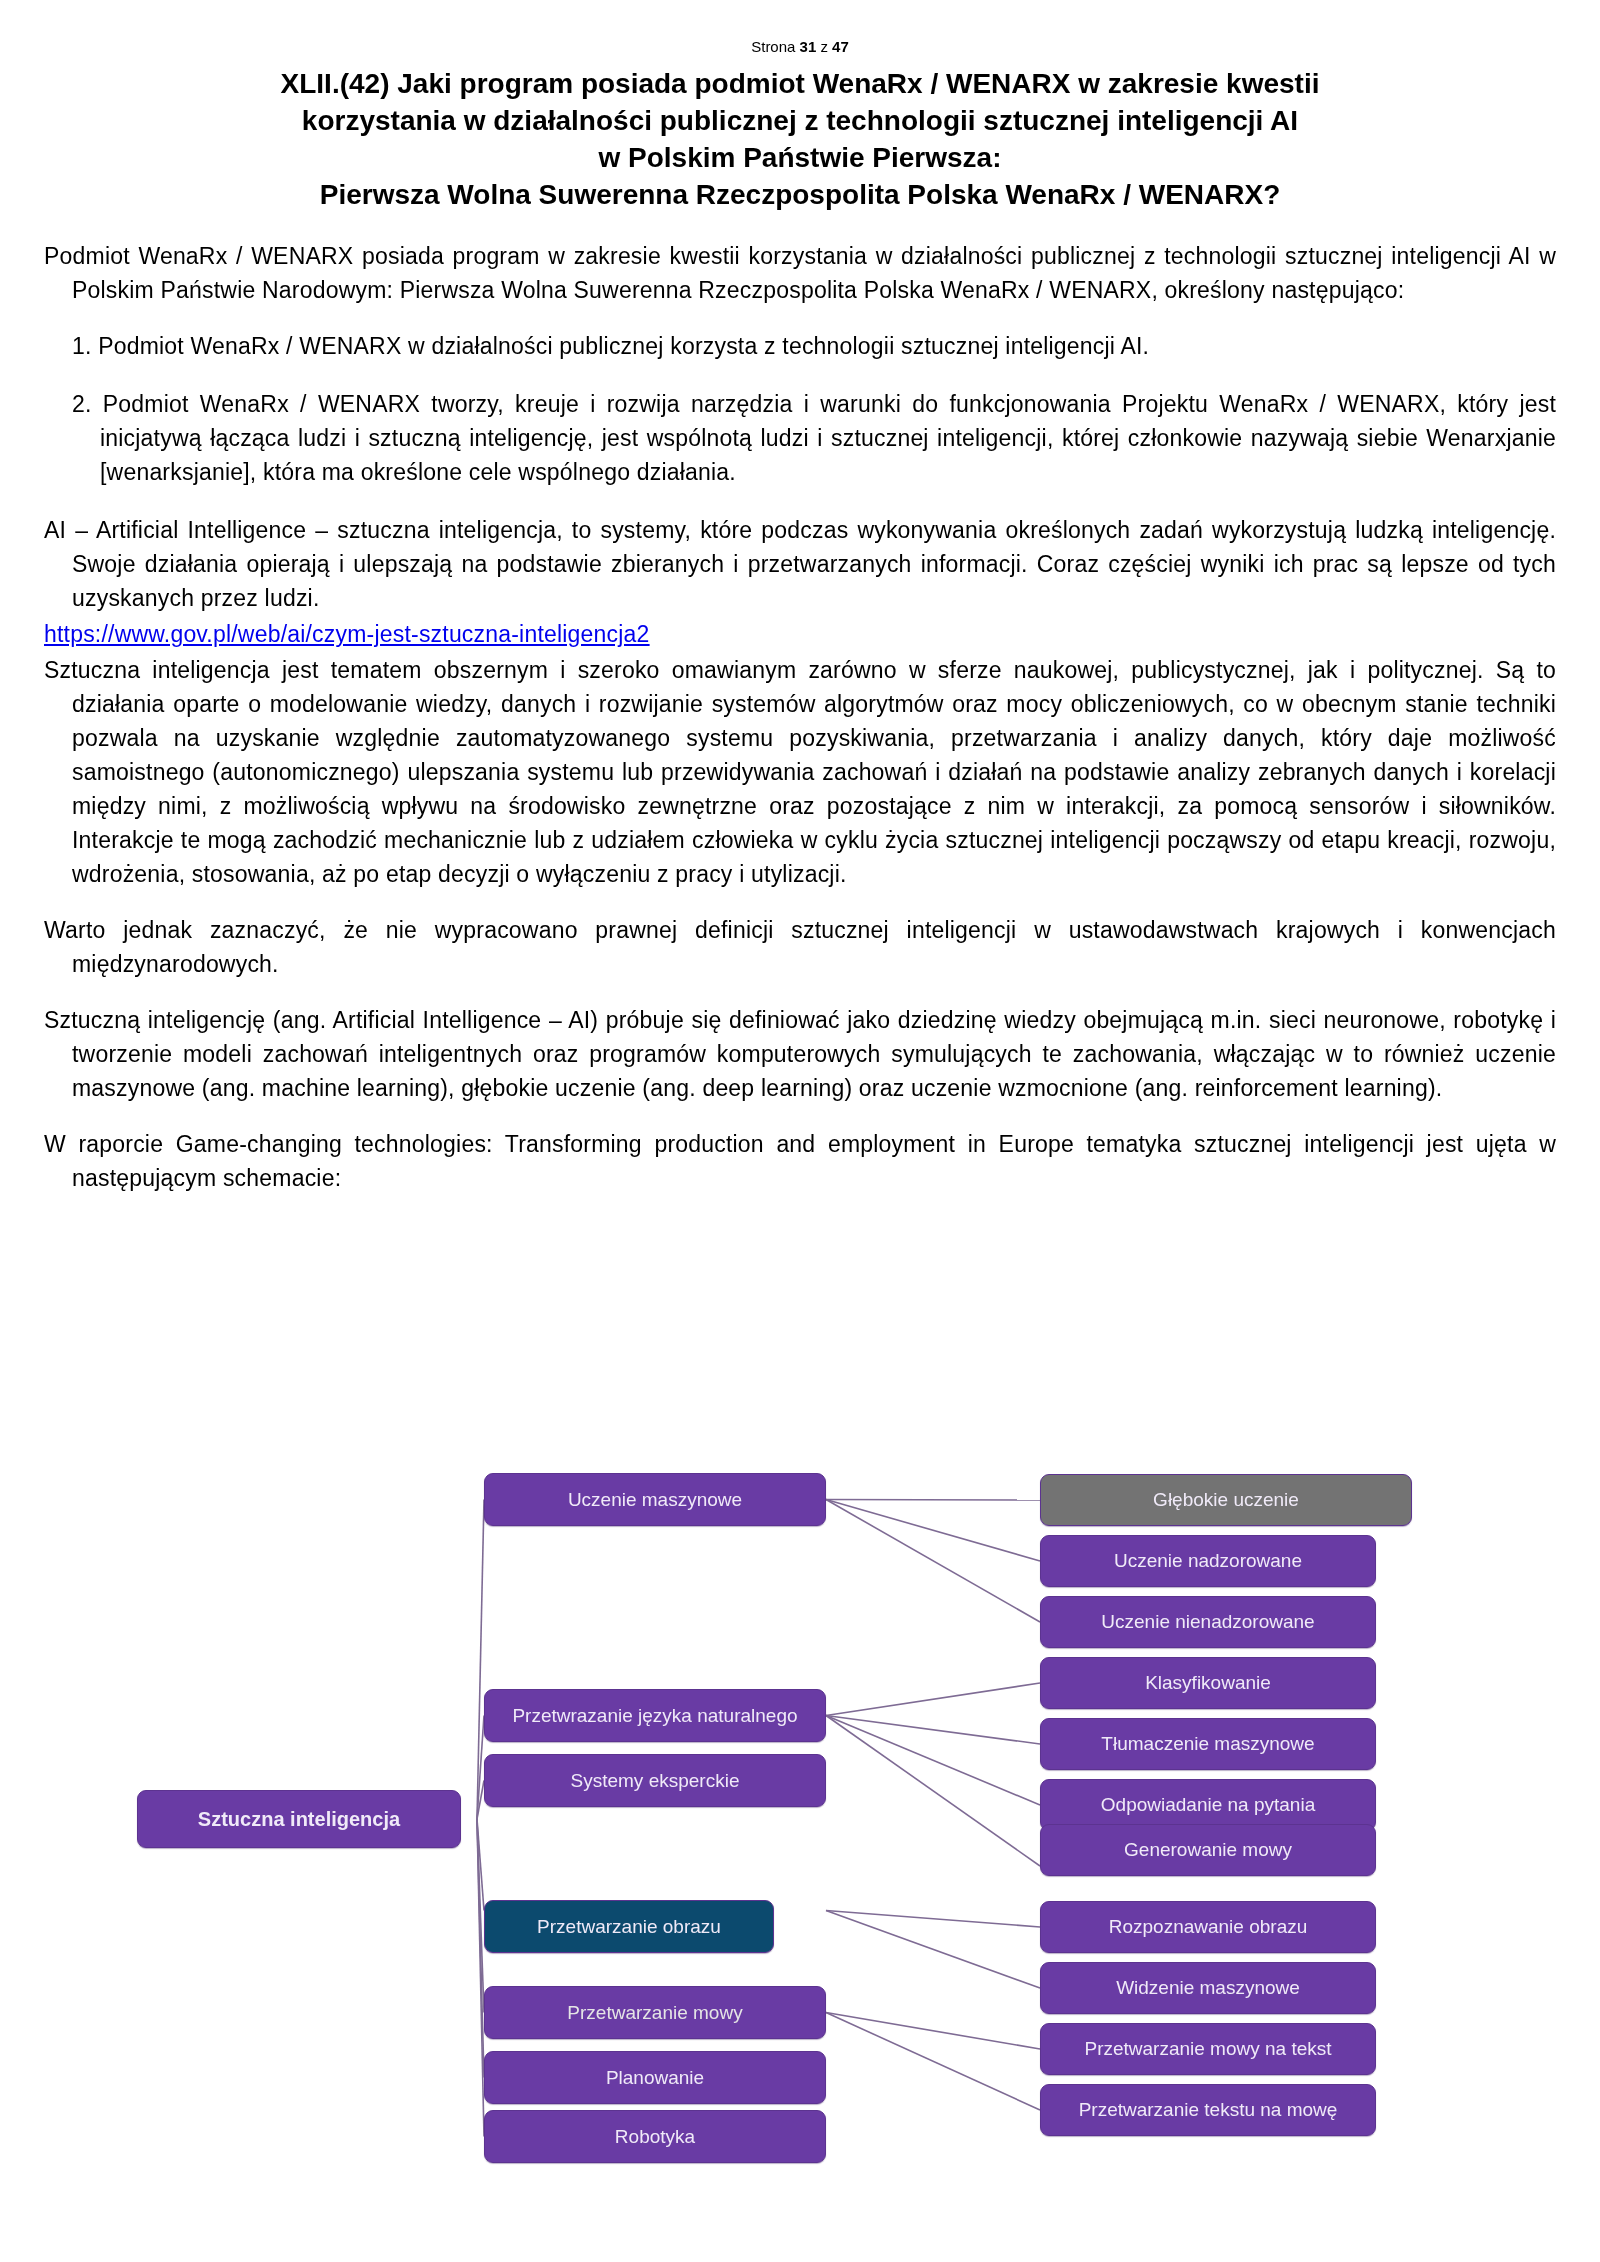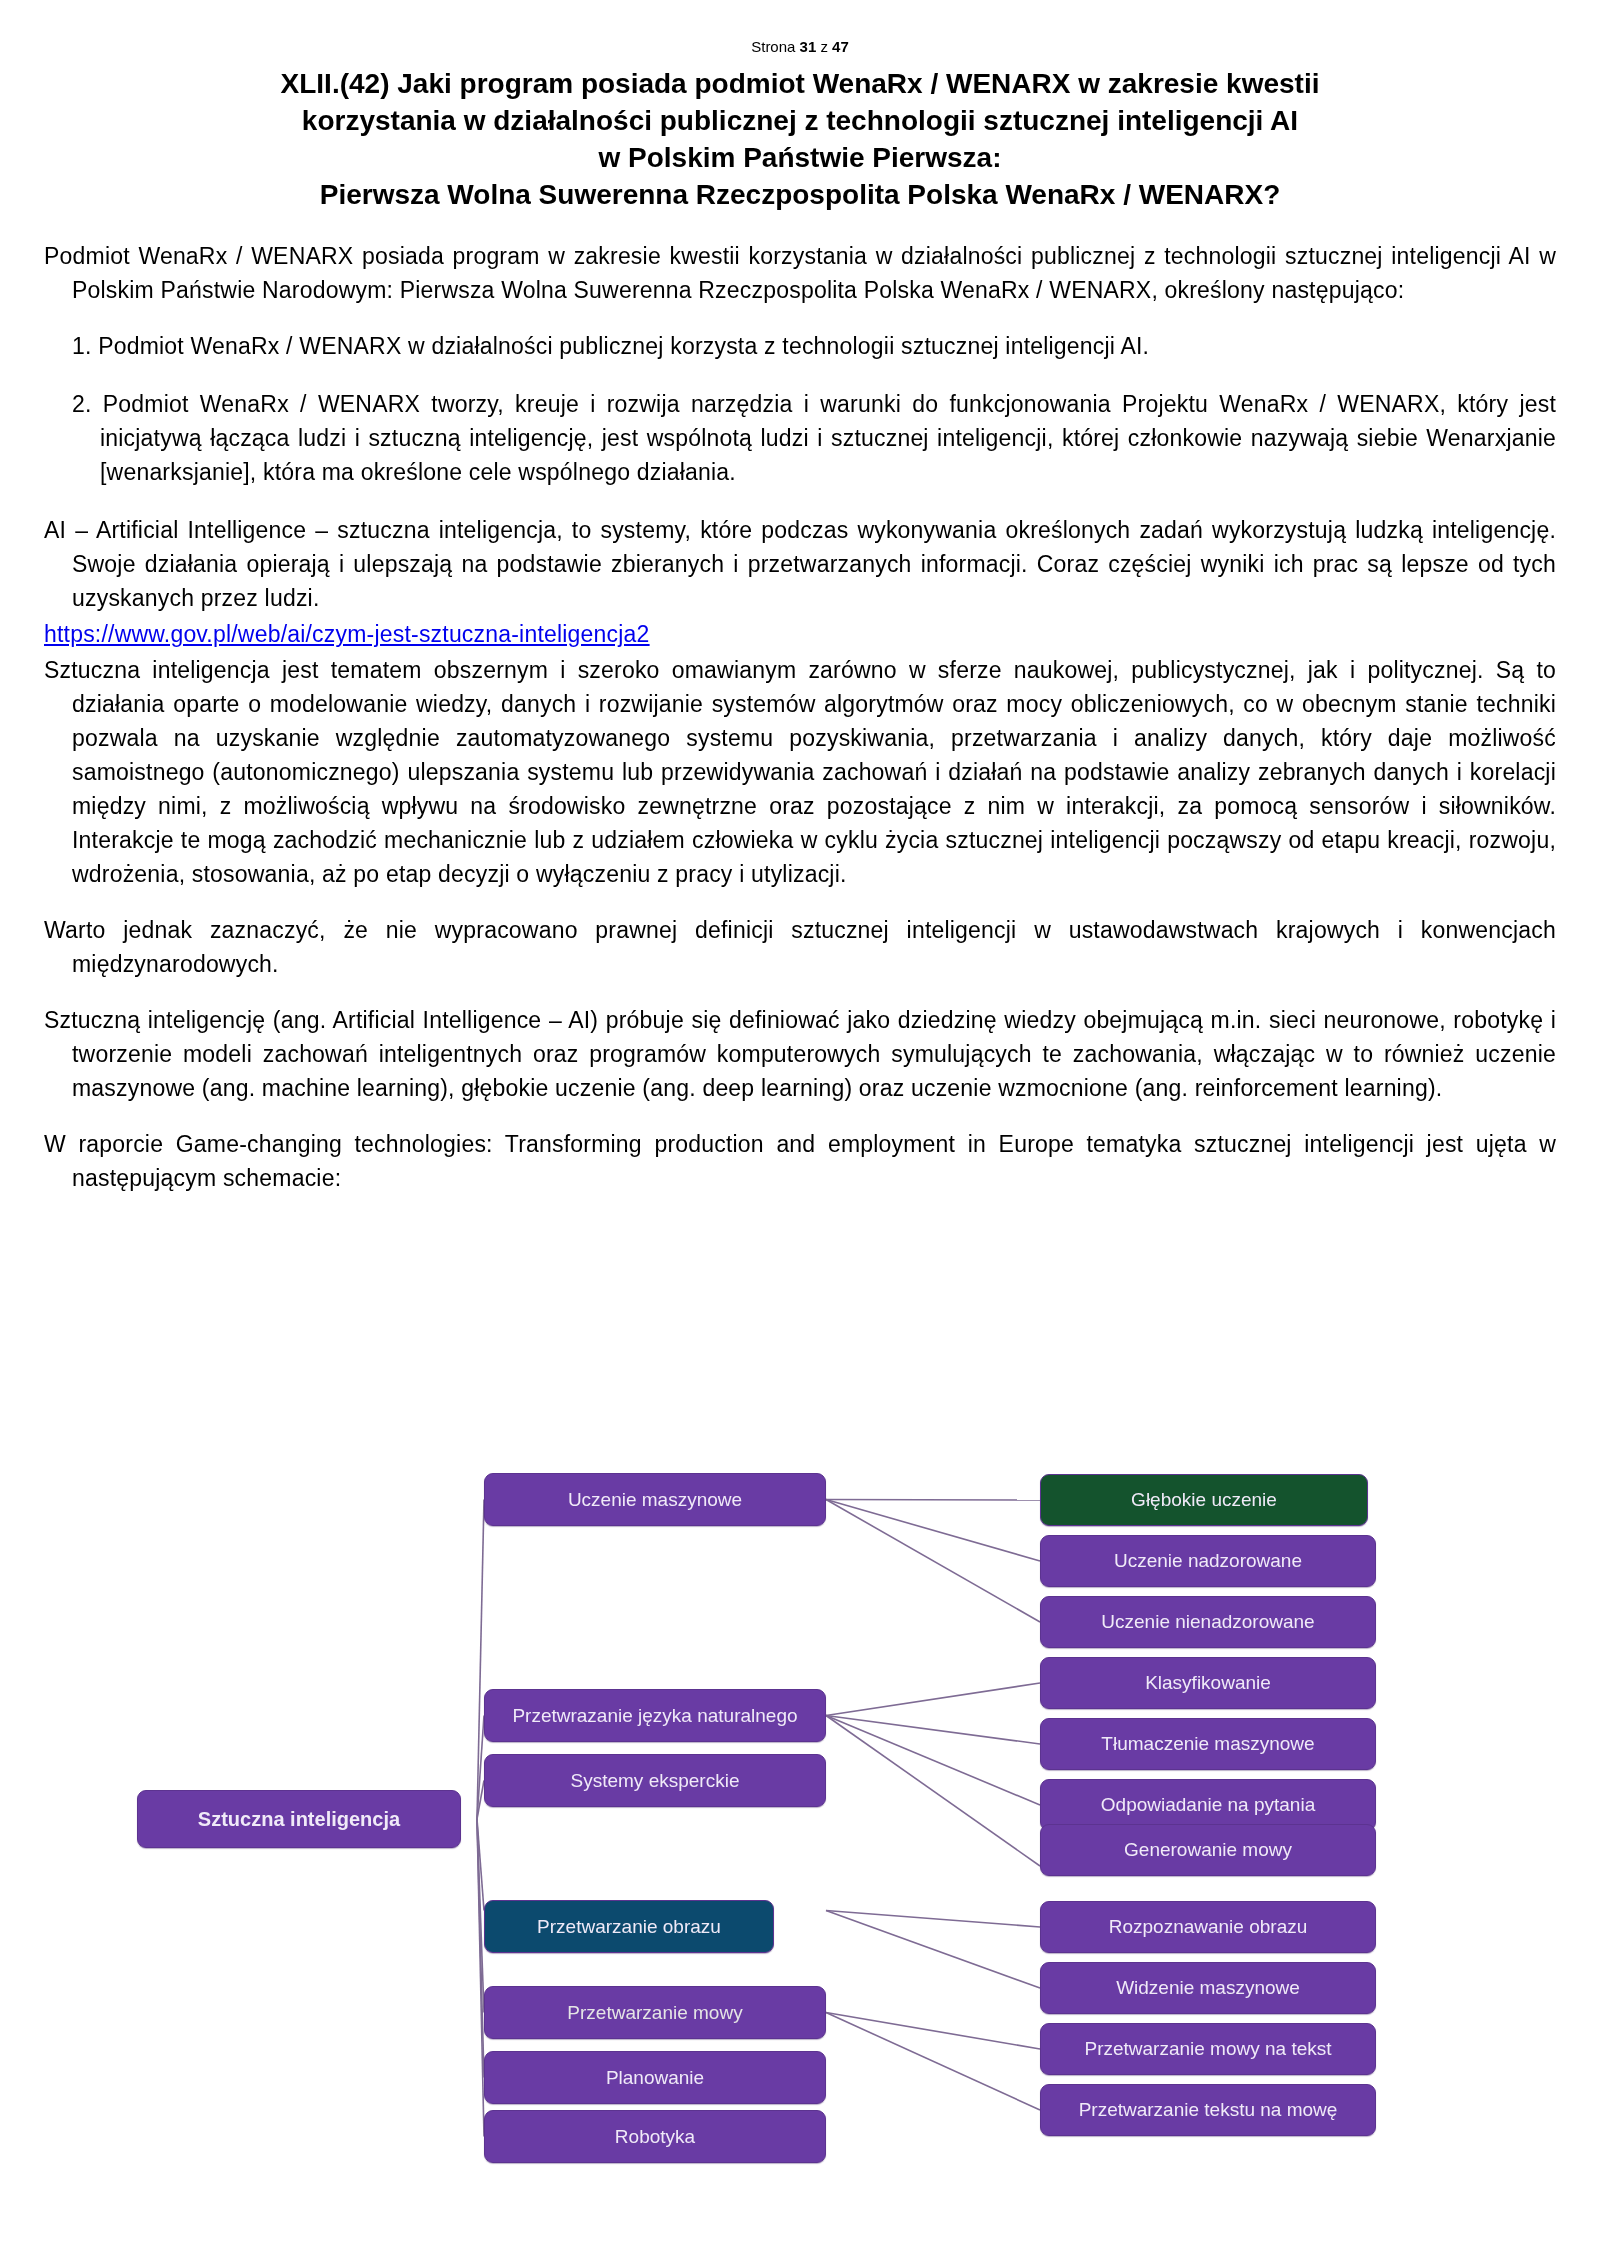--- a/index.html
+++ b/index.html
@@ -137,21 +137,21 @@
     <div class="dbox root" id="box-root" style="left: 137px; top: 332px; width: 324px; height: 58px; background: rgb(105, 59, 164); border-color: rgb(92, 51, 144); color: rgb(240, 234, 248);">Sztuczna  inteligencja</div>
 
     <div class="dbox" id="box-m0" style="left: 484px; top: 15px; width: 342px; height: 53px; background: rgb(105, 59, 164); border-color: rgb(92, 51, 144); color: rgb(240, 234, 248);">Uczenie maszynowe</div>
     <div class="dbox" id="box-m1" style="left: 484px; top: 231px; width: 342px; height: 53px; background: rgb(105, 59, 164); border-color: rgb(92, 51, 144); color: rgb(240, 234, 248);">Przetwrazanie języka naturalnego</div>
     <div class="dbox" id="box-m2" style="left: 484px; top: 296px; width: 342px; height: 53px; background: rgb(105, 59, 164); border-color: rgb(92, 51, 144); color: rgb(240, 234, 248);">Systemy eksperckie</div>
     <div class="dbox" id="box-m3" style="left: 484px; top: 426px; width: 290px; height: 53px; background: #0c4a6e; border-color: rgb(92, 51, 144); color: rgb(240, 234, 248); margin-top: 16px;">Przetwarzanie obrazu</div>
     <div class="dbox" id="box-m4" style="left: 484px; top: 528px; width: 342px; height: 53px; background: rgb(105, 59, 164); border-color: rgb(92, 51, 144); color: #e5e5e5;">Przetwarzanie mowy</div>
     <div class="dbox" id="box-m5" style="left: 484px; top: 593px; width: 342px; height: 53px; background: rgb(105, 59, 164); border-color: rgb(92, 51, 144); color: rgb(240, 234, 248);">Planowanie</div>
     <div class="dbox" id="box-m6" style="left: 484px; top: 652px; width: 342px; height: 53px; background: rgb(105, 59, 164); border-color: rgb(92, 51, 144); color: rgb(240, 234, 248);">Robotyka</div>
 
-    <div class="dbox" id="box-r0" style="left: 1040px; top: 16px; width: 328px; height: 52px; background: #14532d; border-color: rgb(92, 51, 144); color: rgb(240, 234, 248);">Głębokie uczenie</div>
+    <div class="dbox" id="box-r0" style="left: 1040px; top: 16px; width: 372px; height: 52px; background: #737373; border-color: rgb(92, 51, 144); color: rgb(240, 234, 248);">Głębokie uczenie</div>
     <div class="dbox" id="box-r1" style="left: 1040px; top: 77px; width: 336px; height: 52px; background: rgb(105, 59, 164); border-color: rgb(92, 51, 144); color: rgb(240, 234, 248);">Uczenie nadzorowane</div>
     <div class="dbox" id="box-r2" style="left: 1040px; top: 138px; width: 336px; height: 52px; background: rgb(105, 59, 164); border-color: rgb(92, 51, 144); color: rgb(240, 234, 248);">Uczenie nienadzorowane</div>
     <div class="dbox" id="box-r3" style="left: 1040px; top: 199px; width: 336px; height: 52px; background: rgb(105, 59, 164); border-color: rgb(92, 51, 144); color: rgb(240, 234, 248);">Klasyfikowanie</div>
     <div class="dbox" id="box-r4" style="left: 1040px; top: 260px; width: 336px; height: 52px; background: rgb(105, 59, 164); border-color: rgb(92, 51, 144); color: rgb(240, 234, 248);">Tłumaczenie maszynowe</div>
     <div class="dbox" id="box-r5" style="left: 1040px; top: 321px; width: 336px; height: 52px; background: rgb(105, 59, 164); border-color: rgb(92, 51, 144); color: rgb(240, 234, 248);">Odpowiadanie na pytania</div>
     <div class="dbox" id="box-r6" style="left: 1040px; top: 366px; width: 336px; height: 52px; background: rgb(105, 59, 164); border-color: rgb(92, 51, 144); color: rgb(240, 234, 248);">Generowanie mowy</div>
     <div class="dbox" id="box-r7" style="left: 1040px; top: 443px; width: 336px; height: 52px; background: rgb(105, 59, 164); border-color: rgb(92, 51, 144); color: rgb(240, 234, 248);">Rozpoznawanie obrazu</div>
     <div class="dbox" id="box-r8" style="left: 1040px; top: 504px; width: 336px; height: 52px; background: rgb(105, 59, 164); border-color: rgb(92, 51, 144); color: rgb(240, 234, 248);">Widzenie maszynowe</div>
     <div class="dbox" id="box-r9" style="left: 1040px; top: 565px; width: 336px; height: 52px; background: rgb(105, 59, 164); border-color: rgb(92, 51, 144); color: rgb(240, 234, 248);">Przetwarzanie mowy na tekst</div>
     <div class="dbox" id="box-r10" style="left: 1040px; top: 626px; width: 336px; height: 52px; background: rgb(105, 59, 164); border-color: rgb(92, 51, 144); color: rgb(240, 234, 248);">Przetwarzanie tekstu na mowę</div>

